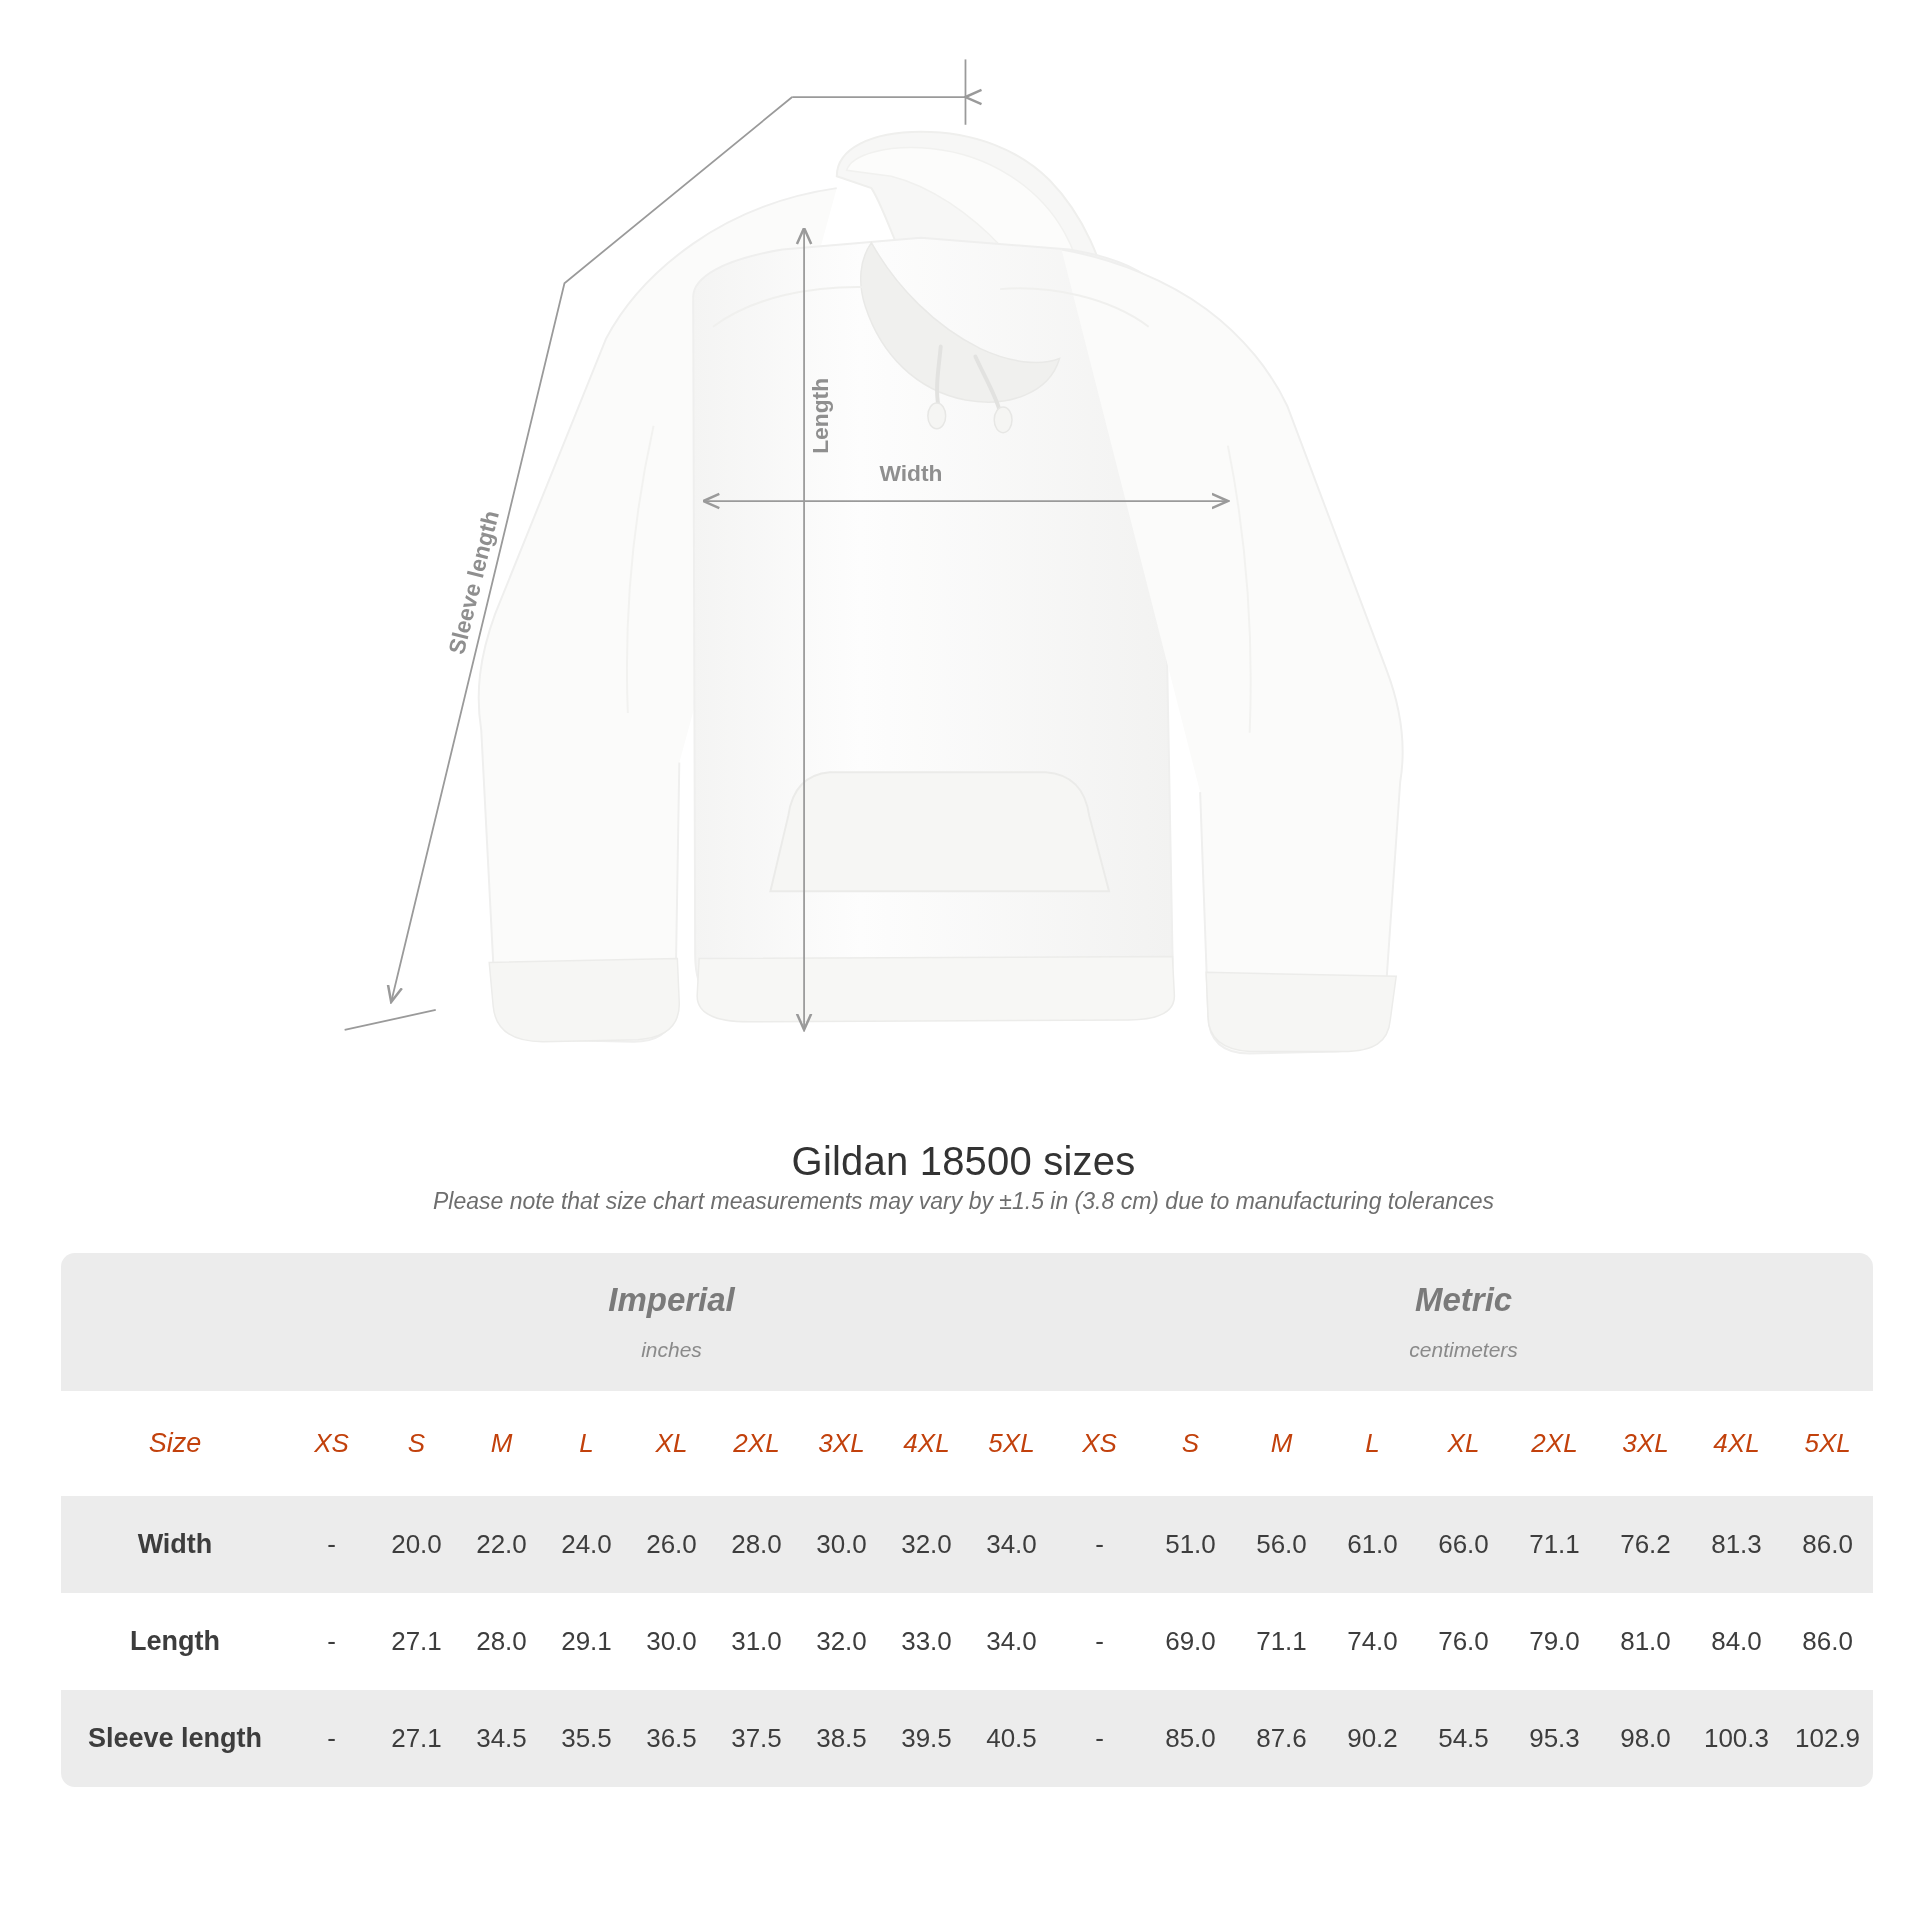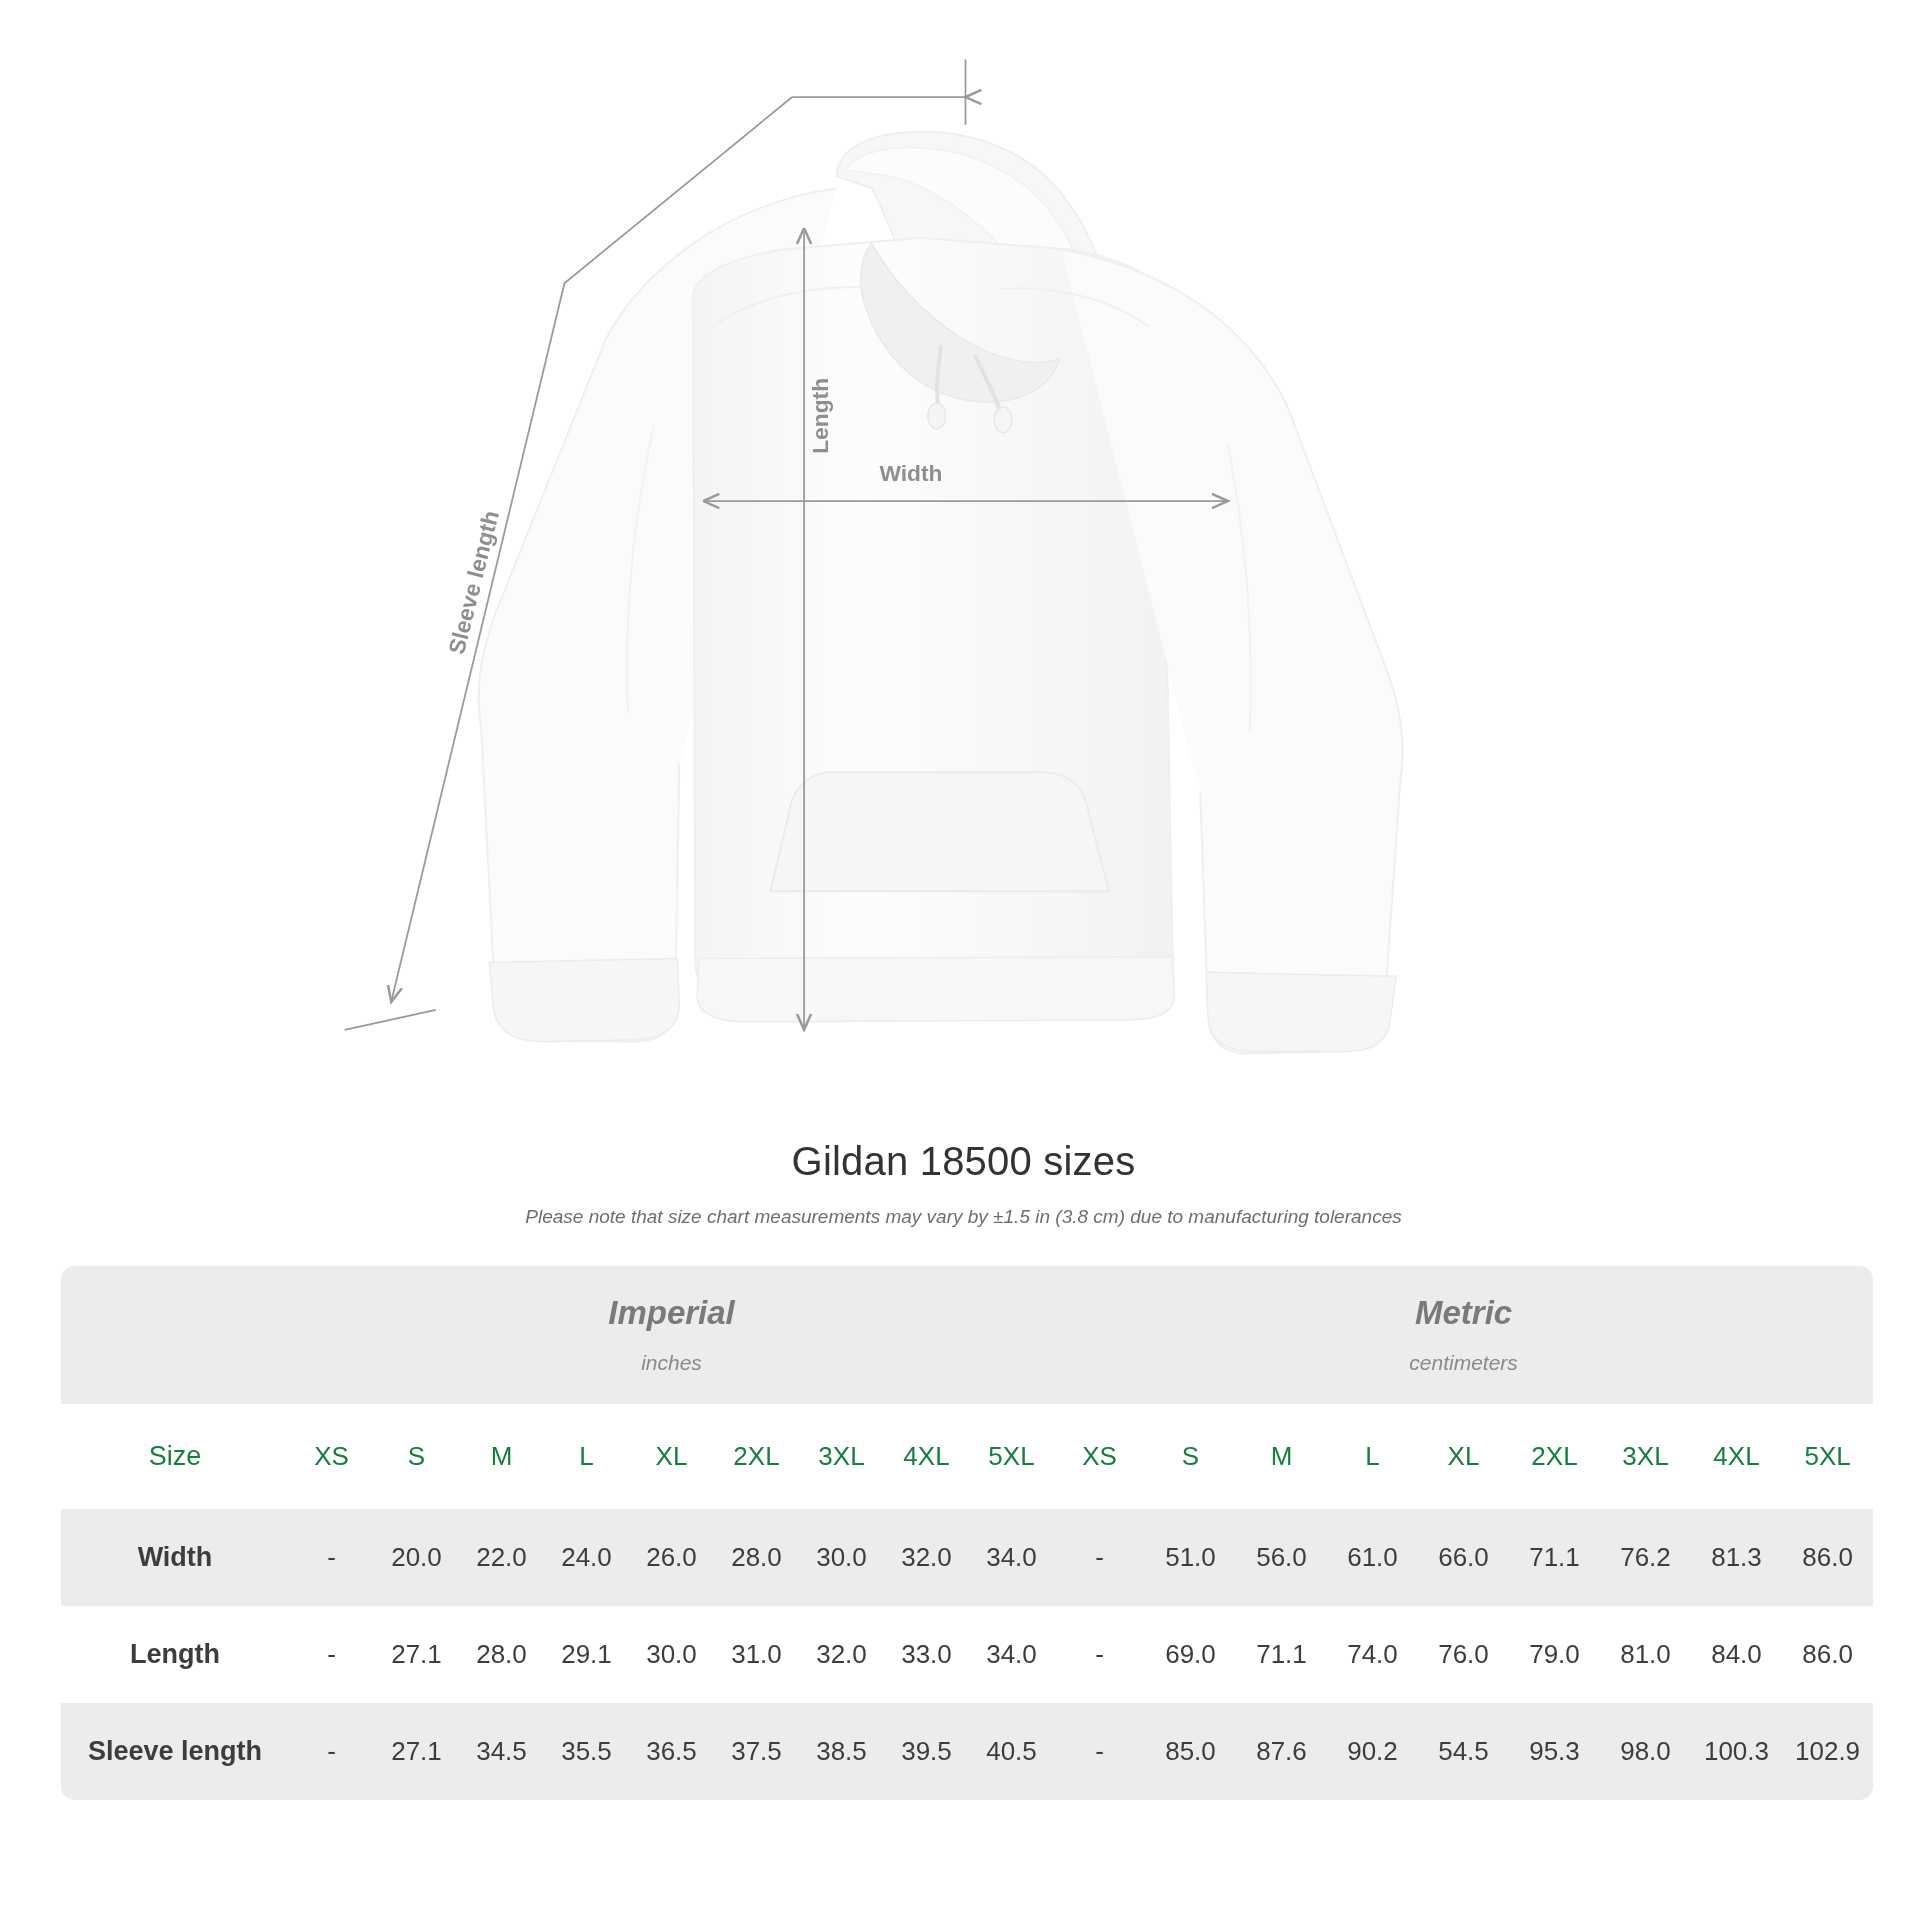--- a/index.html
+++ b/index.html
@@ -38,24 +38,24 @@
     text-align: center;
     margin-top: 30px;
   }
   .chart-title {
     font-size: 40px;
     font-weight: normal;
     color: #333333;
     letter-spacing: 0.2px;
   }
   .chart-note {
-    font-size: 19px;
+    font-size: 23px;
     font-style: italic;
     color: #6e6e6e;
-    margin-top: 22px;
+    margin-top: 4px;
   }
 
   
   .table-wrap {
     margin: 38px 61px 0 61px;
   }
   table.size-table {
     border-collapse: collapse;
     width: 1804px;
     table-layout: fixed;
@@ -90,23 +90,24 @@
     font-size: 21px;
     font-style: italic;
     color: #8a8a8a;
     margin-top: 20px;
   }
 
   
   .size-row td {
     height: 103px;
     font-size: 26px;
-    color: #15803d;
+    color: #c2410c;
     font-weight: bold;
     background: #ffffff;
+    font-style: italic;
   }
   .size-row td.rowlabel {
     background: #ffffff;
     font-size: 27px;
   }
 
   
   .data-row td {
     height: 95px;
     font-size: 26px;

